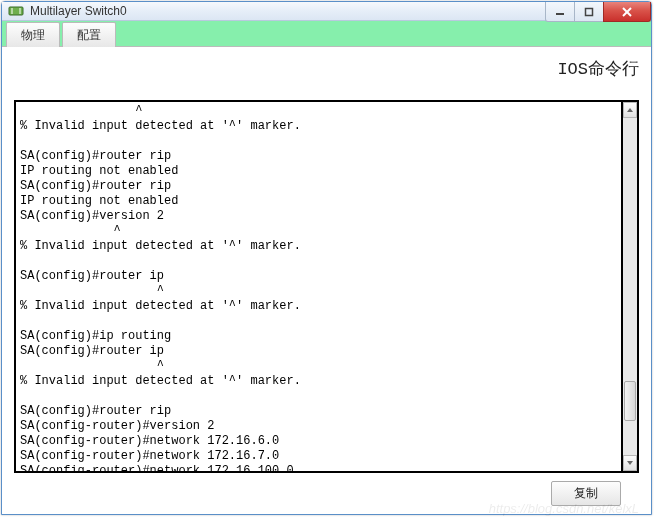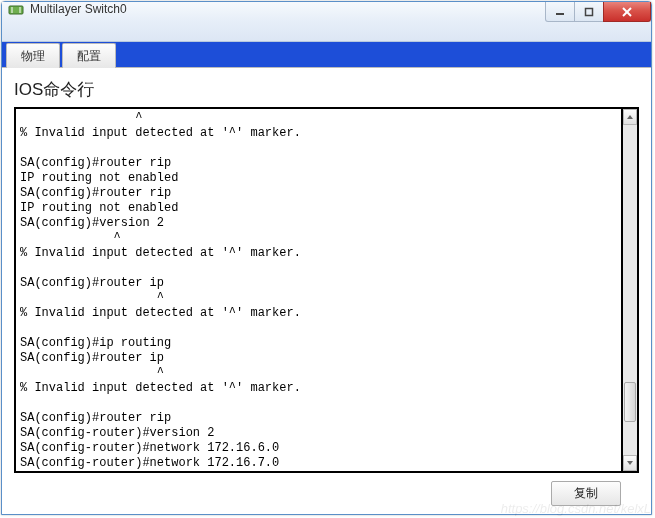--- a/index.html
+++ b/index.html
@@ -20,24 +20,25 @@
     height: 514px;
     border: 1px solid #5a8fc8;
     border-radius: 4px 4px 0 0;
     margin: 1px;
     background: #fff;
     display: flex;
     flex-direction: column;
     box-shadow: 0 0 2px rgba(0,0,0,0.3);
   }
   .titlebar {
-    height: 40px;
+    height: 19px;
     background: linear-gradient(to bottom, #f6f9fd 0%, #e6eef8 50%, #dce6f4 100%);
     border-bottom: 1px solid #b8c9de;
     display: flex;
+    align-items: center;
     padding-left: 6px;
     position: relative;
   }
   .titlebar .app-icon {
     width: 16px; height: 16px;
     margin-right: 6px;
     display: inline-block;
   }
   .titlebar .title {
     color: #333;
@@ -67,21 +68,21 @@
     border-bottom-right-radius: 3px;
   }
   .win-btn svg { display: block; }
 
   
   .tabstrip {
     display: flex;
     align-items: flex-end;
     height: 26px;
     padding-left: 4px;
-    background: #1d4ed8;
+    background: #86efac;
     border-bottom: 1px solid #bbb;
   }
   .tab {
     padding: 4px 14px 3px;
     border: 1px solid #bbb;
     border-bottom: none;
     background: linear-gradient(to bottom, #fdfdfd, #e7e7e7);
     font-size: 12px;
     color: #333;
     margin-right: 2px;
@@ -97,25 +98,25 @@
 
   .content {
     flex: 1;
     padding: 6px 12px 8px 12px;
     display: flex;
     flex-direction: column;
     background: #fff;
     overflow: hidden;
   }
   .content-title {
-    text-align: left;
+    text-align: right;
     font-size: 17px;
     color: #222;
-    margin: 4px 0 6px 0;
-    font-family: Liberation Sans, sans-serif;
+    margin: 4px 0 20px 0;
+    font-family: Liberation Mono, monospace;
   }
   .terminal-wrap {
     flex: 1;
     display: flex;
     position: relative;
     min-height: 0;
   }
   .terminal {
     flex: 1;
     border: 2px solid #000;
@@ -170,21 +171,21 @@
     padding: 3px 16px;
     border: 1px solid #aaa;
     background: linear-gradient(to bottom, #fdfdfd, #e6e6e6);
     font-size: 12px;
     text-align: center;
     color: #222;
     border-radius: 2px;
   }
   .watermark {
     position: absolute;
-    right: 4px;
+    right: 16px;
     bottom: 2px;
     color: rgba(0,0,0,0.08);
     font-size: 13px;
     font-family: sans-serif;
     pointer-events: none;
     font-style: italic;
   }
 </style>
 </head>
 <body>

